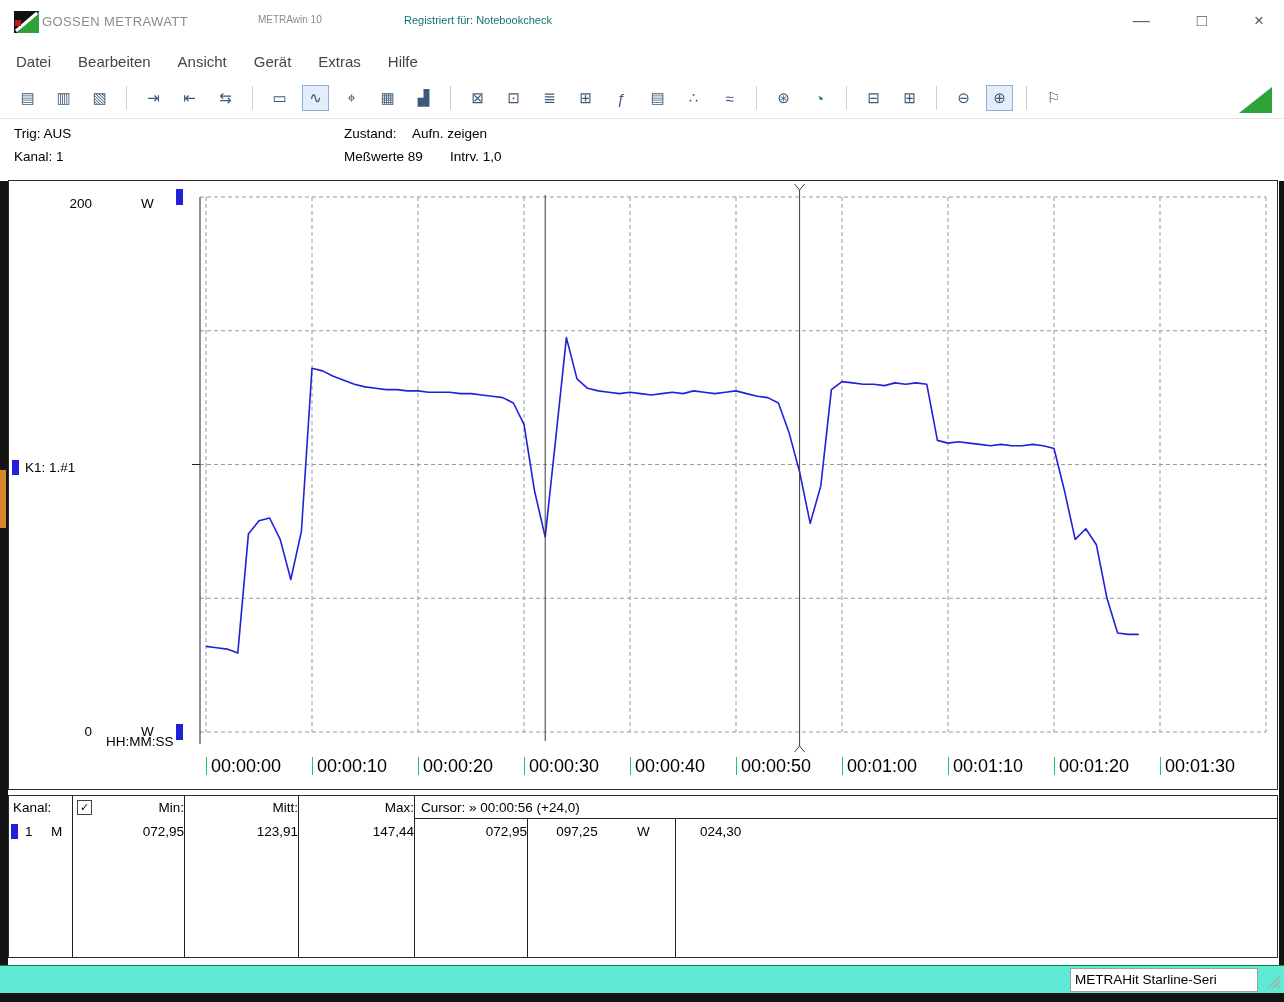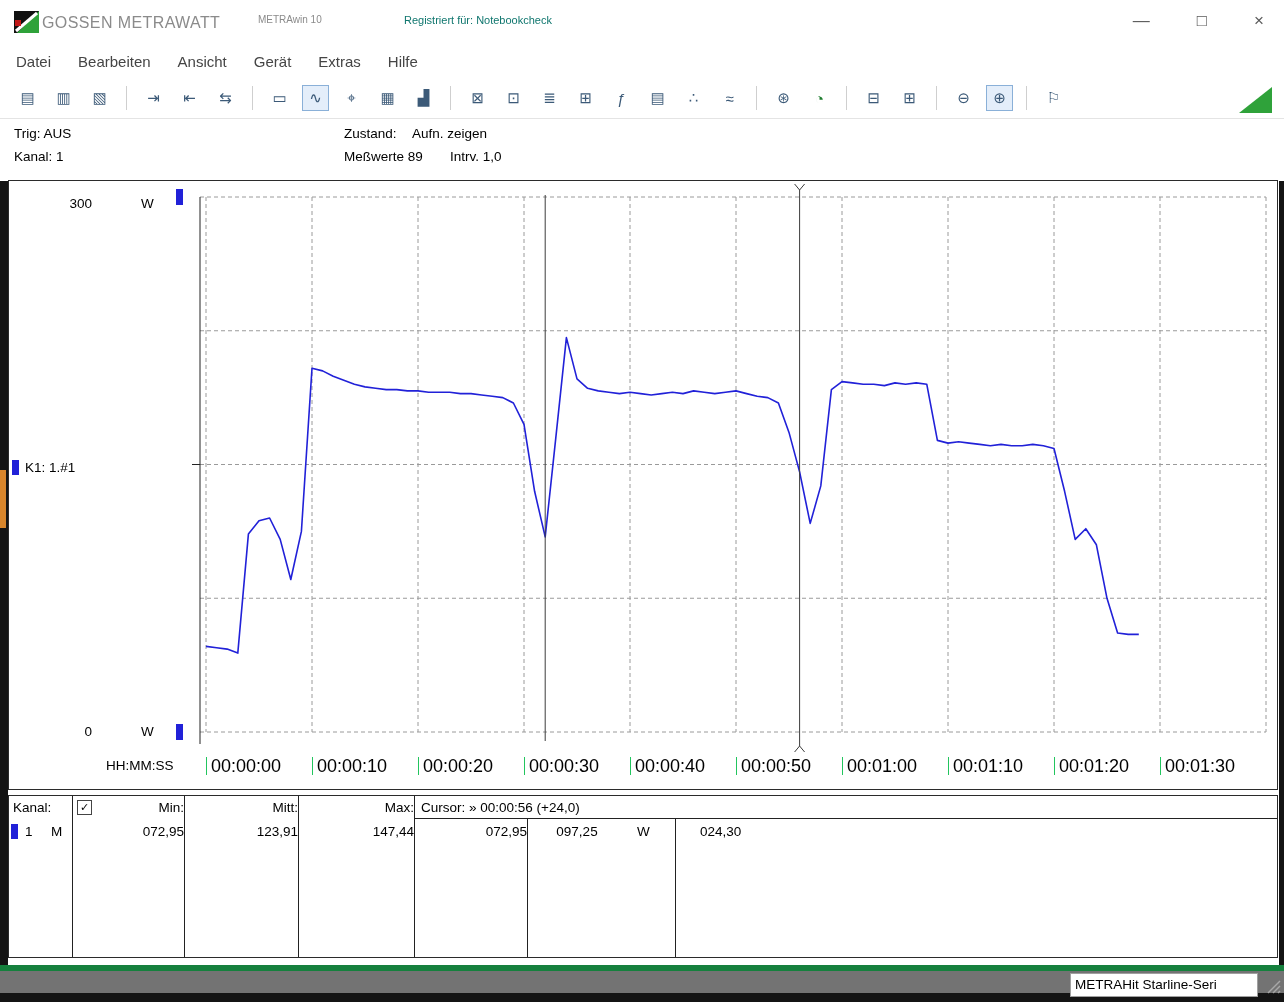--- a/index.html
+++ b/index.html
@@ -7,21 +7,21 @@
     width:1284px;height:1002px;position:relative;overflow:hidden;
     background:#fff;color:#000;
     font-family:"Liberation Sans",sans-serif;
   }
   .abs{position:absolute}
   button{font-family:inherit;cursor:default}
 
   
   .titlebar{left:0;top:0;width:1284px;height:45px;background:#fff}
   .logo{left:14px;top:11px;width:25px;height:22px}
-  .brand{left:42px;top:14px;font-size:16px;color:#8b8b8b;letter-spacing:.4px}
+  .brand{left:42px;top:14px;font-size:13px;color:#8b8b8b;letter-spacing:.4px}
   .app-title{left:258px;top:14px;font-size:10px;color:#8b8b8b}
   .registration{left:404px;top:14px;font-size:11px;color:#0f766e}
   .win-controls{right:20px;top:9px;display:flex;gap:47px}
   .win-controls button{background:none;border:none;font-size:17px;color:#5a5a5a;padding:0;line-height:24px}
 
   
   .menubar{left:0;top:45px;width:1284px;height:33px;display:flex;align-items:center;gap:27px;padding-left:16px;box-sizing:border-box;font-size:15px;color:#454545}
   .menubar span{cursor:default}
 
   
@@ -50,21 +50,21 @@
   
   .table-panel{left:8px;top:795px;width:1270px;height:163px;border:1px solid #2b2b2b;box-sizing:border-box;background:#fff;font-size:13.5px}
   .table-panel .vline{position:absolute;width:1px;background:#222;top:0;bottom:0}
   .table-panel .vline.short{top:22px}
   .table-panel .hline{position:absolute;left:405px;right:0;top:22px;height:1px;background:#222}
   .cell{position:absolute;text-align:right}
   .checkbox{position:absolute;left:68px;top:4px;width:13px;height:13px;border:1px solid #444;font-size:11px;line-height:12px;text-align:center;background:#fff}
   .rowsq{position:absolute;left:2px;top:28px;width:7px;height:15px;background:#2121d8}
 
   
-  .statusbar{left:0;top:965px;width:1284px;height:28px;background:#737373;border-top:6px solid #15803d;box-sizing:border-box}
+  .statusbar{left:0;top:965px;width:1284px;height:28px;background:#5eead4;border-top:1px solid #15803d;box-sizing:border-box}
   .device-box{position:absolute;left:1070px;top:2px;width:178px;height:22px;background:#fff;border:1px solid #a0a0a0;font-size:13.5px;line-height:22px;padding:0 4px;overflow:hidden;white-space:nowrap}
   .grip{position:absolute;right:2px;top:6px}
 
   
   .desk{background:#141414}
 </style>
 </head>
 <body>
 
 <div class="abs desk" style="left:0;top:181px;width:8px;height:821px"></div>
@@ -164,31 +164,31 @@
     <line class="axis" x1="184" x2="192" y1="283.5" y2="283.5"></line>
     <rect class="rng" x="168" y="8" width="7" height="16"></rect>
     <rect class="rng" x="168" y="543" width="7" height="16"></rect>
     <polyline class="trace" points="198.0,465.4 208.6,466.7 219.2,468.1 229.8,472.1 240.4,353.1 251.0,339.7 261.6,337.0 272.2,358.4 282.8,398.5 293.4,350.4 304.0,187.2 314.6,189.9 325.2,195.2 335.8,199.2 346.4,203.3 357.0,205.9 367.6,207.3 378.2,208.6 388.8,208.6 399.4,209.9 410.0,209.9 420.6,211.3 431.2,211.3 441.8,211.3 452.4,212.6 463.0,212.6 473.6,214.0 484.2,215.3 494.8,216.6 505.4,222.0 516.0,243.4 526.6,310.3 537.2,355.9 547.8,256.8 558.4,156.6 569.0,197.9 579.6,207.3 590.2,209.9 600.8,211.3 611.4,212.6 622.0,211.3 632.6,212.6 643.2,214.0 653.8,212.6 664.4,211.3 675.0,212.6 685.6,209.9 696.2,211.3 706.8,212.6 717.4,211.3 728.0,209.9 738.6,212.6 749.2,215.3 759.8,216.6 770.4,222.0 781.0,251.4 791.6,290.9 802.2,342.4 812.8,304.9 823.4,208.6 834.0,200.6 844.6,201.9 855.2,203.3 865.8,203.3 876.4,204.6 887.0,201.9 897.6,203.3 908.2,201.9 918.8,203.3 929.4,259.4 940.0,262.1 950.6,260.8 961.2,262.1 971.8,263.4 982.4,264.8 993.0,263.4 1003.6,264.8 1014.2,264.8 1024.8,263.4 1035.4,264.8 1046.0,267.5 1056.6,310.3 1067.2,358.4 1077.8,347.7 1088.4,363.8 1099.0,417.3 1109.6,452.0 1120.2,453.4 1130.8,453.4"></polyline>
     <line class="cursorline" x1="537.2" x2="537.2" y1="14" y2="560"></line>
     <line class="cursorline" x1="791.6" x2="791.6" y1="14" y2="560"></line>
     <path class="cursorline" d="M 786.6 3 L 791.6 9 L 796.6 3 M 791.6 9 L 791.6 14"></path>
     <path class="cursorline" d="M 786.6 571 L 791.6 565 L 796.6 571 M 791.6 560 L 791.6 565"></path>
   </svg>
 
-<span class="abs axlabel" style="left:56px;top:196px;width:36px;text-align:right">300</span>
+<span class="abs axlabel" style="left:56px;top:196px;width:36px;text-align:right">200</span>
 <span class="abs axlabel" style="left:141px;top:196px">W</span>
 <span class="abs axlabel" style="left:56px;top:724px;width:36px;text-align:right">0</span>
 <span class="abs axlabel" style="left:141px;top:724px">W</span>
 
 <div class="abs chan">
   <span class="sq"></span>
   <span>K1: 1.#1</span>
 </div>
 
-<span class="abs axlabel" style="left:106px;top:758px">HH:MM:SS</span>
+<span class="abs axlabel" style="left:106px;top:734px">HH:MM:SS</span>
 <div id="x-ticks">
     <div class="x-tick" style="left: 206px;">00:00:00</div>
     <div class="x-tick" style="left: 312px;">00:00:10</div>
     <div class="x-tick" style="left: 418px;">00:00:20</div>
     <div class="x-tick" style="left: 524px;">00:00:30</div>
     <div class="x-tick" style="left: 630px;">00:00:40</div>
     <div class="x-tick" style="left: 736px;">00:00:50</div>
     <div class="x-tick" style="left: 842px;">00:01:00</div>
     <div class="x-tick" style="left: 948px;">00:01:10</div>
     <div class="x-tick" style="left: 1054px;">00:01:20</div>

